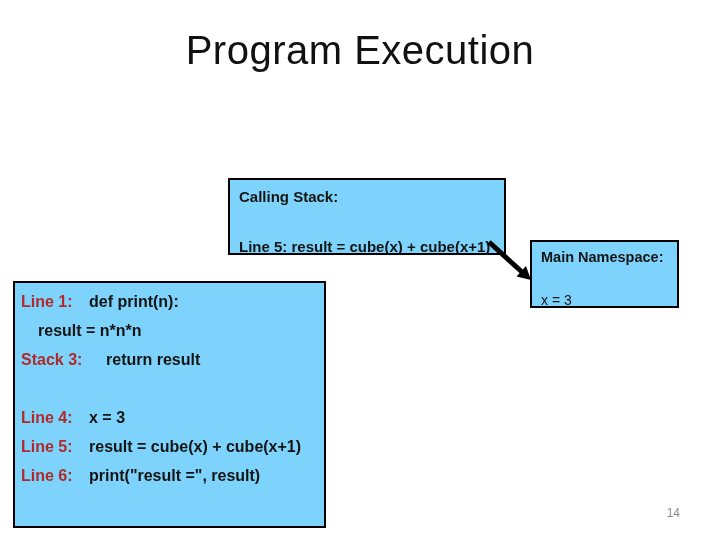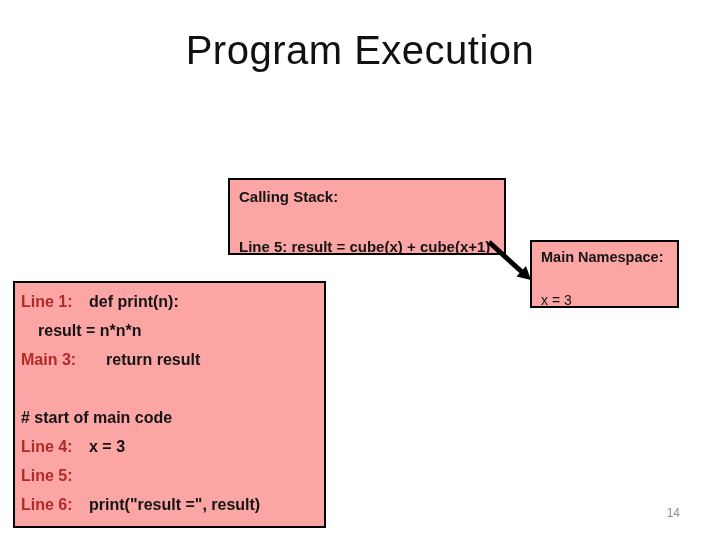--- a/index.html
+++ b/index.html
@@ -24,21 +24,21 @@
     width: 720px;
     text-align: center;
     font-size: 40px;
     font-weight: 500;
     letter-spacing: 0.5px;
     color: #111111;
   }
 
   .panel {
     position: absolute;
-    background: #fca5a5;
+    background: #7dd3fc;
     border: 2px solid #000000;
     box-sizing: border-box;
   }
 
   
   .calling-stack {
     left: 228px;
     top: 178px;
     width: 278px;
     height: 77px;
@@ -158,37 +158,35 @@
     <div class="code-row">
       <span class="line-label">Line 1:</span>
       <span class="code-text">def print(n):</span>
     </div>
 
     <div class="code-row indent">
       <span class="code-text">result = n*n*n</span>
     </div>
 
     <div class="code-row indent">
-      <span class="line-label">Main 3:</span>
+      <span class="line-label">Stack 3:</span>
       <span class="code-text">return result</span>
     </div>
 
     <div class="code-row blank"></div>
 
-    <div class="code-row">
-      <span class="comment-text"># start of main code</span>
-    </div>
 
     <div class="code-row">
       <span class="line-label">Line 4:</span>
       <span class="code-text">x = 3</span>
     </div>
 
     <div class="code-row">
       <span class="line-label">Line 5:</span>
+      <span class="code-text">result = cube(x) + cube(x+1)</span>
     </div>
 
     <div class="code-row">
       <span class="line-label">Line 6:</span>
       <span class="code-text">print("result =", result)</span>
     </div>
 
   </div>
 
   <div class="page-number">14</div>

